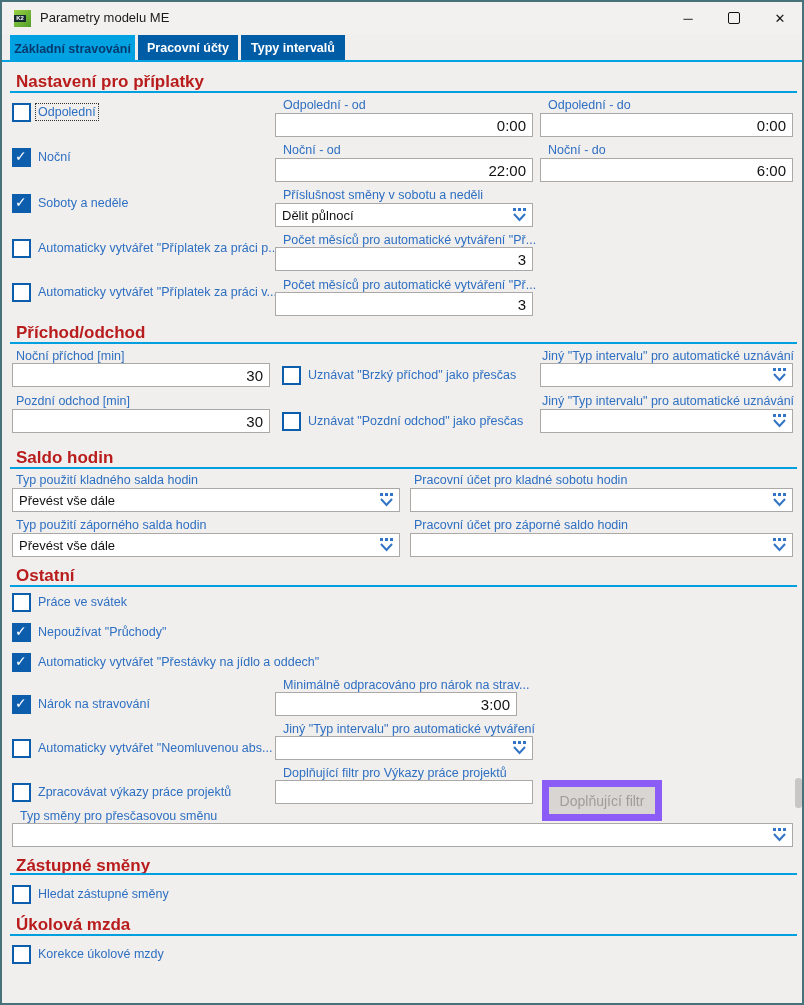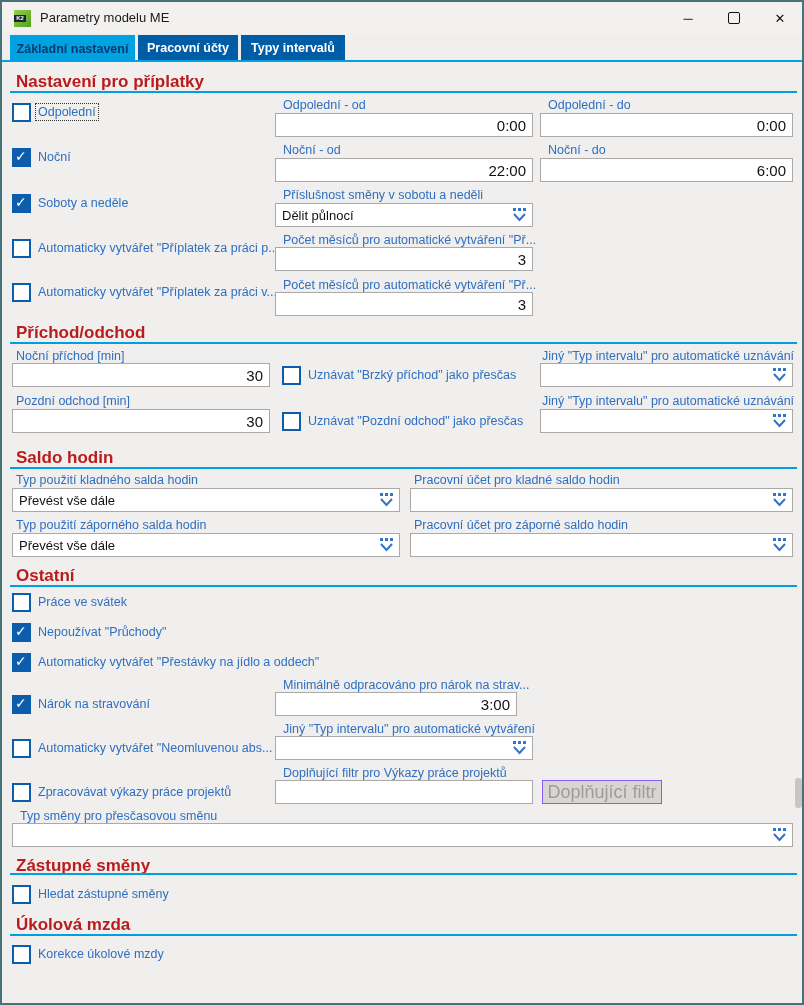--- a/index.html
+++ b/index.html
@@ -26,21 +26,21 @@
   .cb{position:absolute;width:19px;height:19px;background:#fff;border:2px solid #0d5dad;box-sizing:border-box;cursor:pointer;}
   .cb.checked{background:#0d5dad;}
   .cb.checked::after{content:"✓";position:absolute;left:1px;top:-2px;color:#fff;font-size:14px;font-weight:bold;}
   .cblbl{position:absolute;font-size:12.5px;color:#2e6fc2;white-space:nowrap;cursor:pointer;}
   .cblbl.focus{outline:1px dotted #333;padding:1px 2px;margin-left:-2px;margin-top:-1px;}
   
   .inp{position:absolute;height:24px;background:#fff;border:1px solid #aaa9a8;box-sizing:border-box;display:flex;align-items:center;padding:0 6px;font-size:15px;color:#111;cursor:text;}
   .inp.num{justify-content:flex-end;}
   .combo{position:absolute;height:24px;background:#fff;border:1px solid #aaa9a8;box-sizing:border-box;display:flex;align-items:center;justify-content:space-between;padding:0 5px 0 6px;font-size:13px;color:#111;cursor:pointer;}
   .dd{display:flex;align-items:center;}
-  .btn{position:absolute;height:24px;background:#d8d5d2;border:1px solid #8b5cf6;box-sizing:border-box;display:flex;align-items:center;justify-content:center;font-size:18px;color:#a09d99;}
+  .btn{position:absolute;height:41px;background:#d8d5d2;border:7px solid #8b5cf6;box-sizing:border-box;display:flex;align-items:center;justify-content:center;font-size:14px;color:#a09d99;}
   .scrollthumb{position:absolute;left:793px;top:776px;width:7px;height:30px;background:#c9c7c5;border-radius:3px;}
 </style>
 </head>
 <body>
 
 <div class="window">
 
   <div class="titlebar">
     <div class="appicon">
       <div class="band">K2</div>
@@ -52,21 +52,21 @@
     <div class="winbtn" style="left:709px;">
         <span class="maxglyph"></span>
       </div>
     <div class="winbtn" style="left:755px;">
         <span>✕</span>
       </div>
   </div>
 
   <div class="tabline"></div>
   <div class="tab active" style="left:8px;width:125px;">
-      <span>Základní nastavení</span>
+      <span>Základní stravování</span>
     </div>
   <div class="tab inactive" style="left:136px;width:100px;">
       <span>Pracovní účty</span>
     </div>
   <div class="tab inactive" style="left:239px;width:104px;">
       <span>Typy intervalů</span>
     </div>
 
   <div class="sect" style="left:14px;top:70px;">Nastavení pro příplatky</div>
   <div class="rule" style="top:89px;"></div>
@@ -163,21 +163,21 @@
         <svg width="15" height="14" viewBox="0 0 15 14">
           <g fill="#3274c5">
             <rect x="1" y="0" width="3" height="3"></rect>
             <rect x="6" y="0" width="3" height="3"></rect>
             <rect x="11" y="0" width="3" height="3"></rect>
           </g>
           <path d="M2 6 L7.5 12 L13 6" fill="none" stroke="#3274c5" stroke-width="2"></path>
         </svg>
       </span>
   </div>
-  <div class="lbl" style="left:412px;top:471px;">Pracovní účet pro kladné saldo hodin</div>
+  <div class="lbl" style="left:412px;top:471px;">Pracovní účet pro kladné sobotu hodin</div>
   <div class="combo" style="left:408px;top:486px;width:383px;">
     <span></span>
     <span class="dd">
         <svg width="15" height="14" viewBox="0 0 15 14">
           <g fill="#3274c5">
             <rect x="1" y="0" width="3" height="3"></rect>
             <rect x="6" y="0" width="3" height="3"></rect>
             <rect x="11" y="0" width="3" height="3"></rect>
           </g>
           <path d="M2 6 L7.5 12 L13 6" fill="none" stroke="#3274c5" stroke-width="2"></path>

